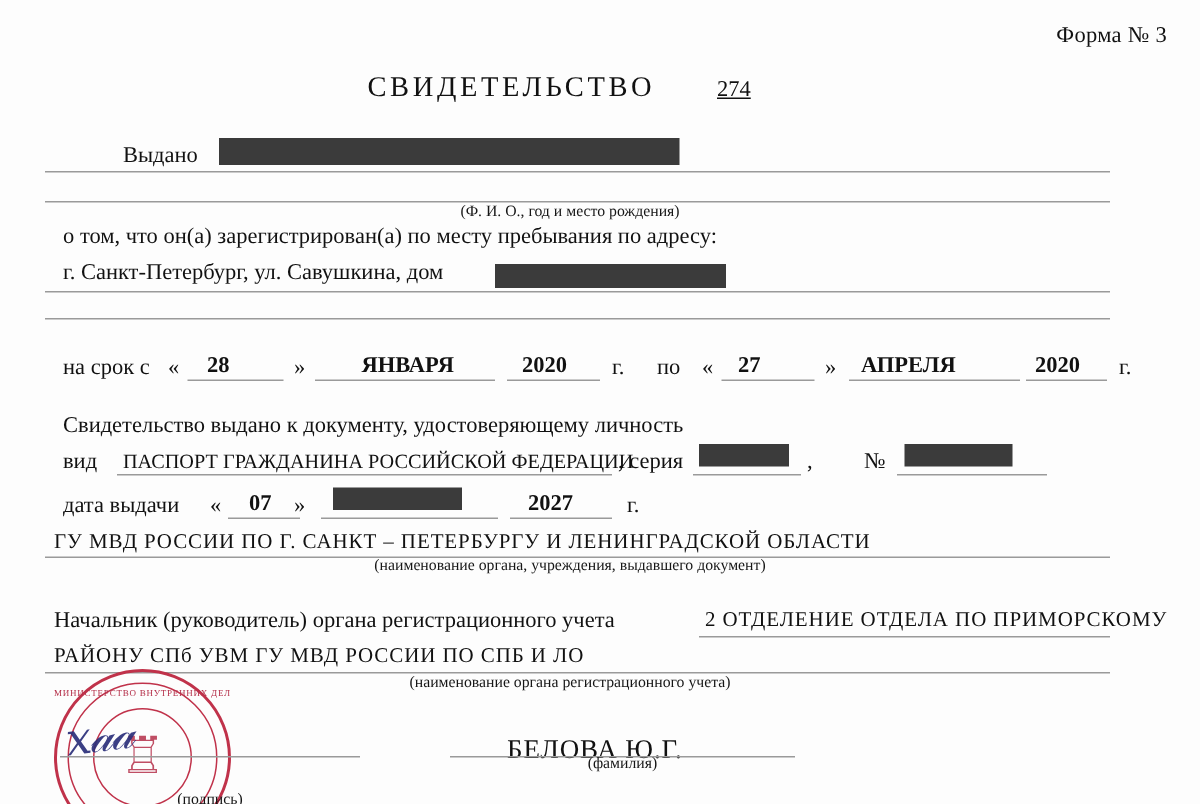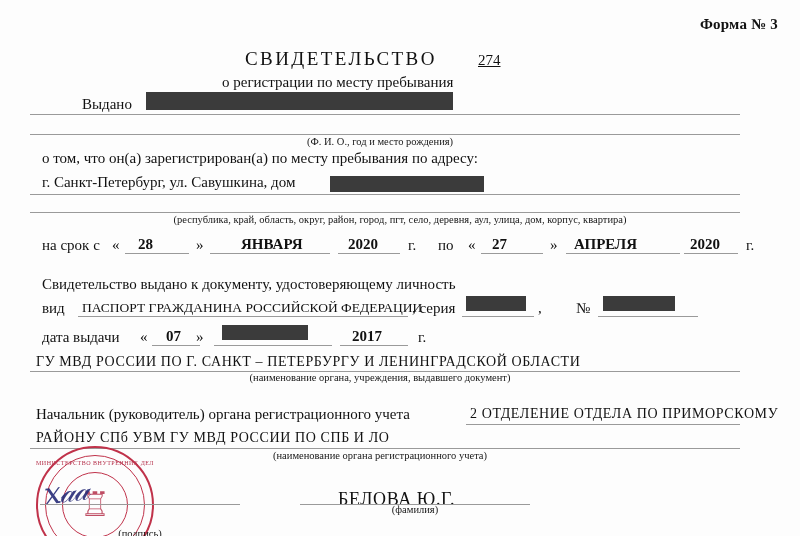--- a/index.html
+++ b/index.html
@@ -17,21 +17,20 @@
     height: 536px;
     background: #fdfdfd;
     overflow: hidden;
   }
   .form-no {
     position: absolute;
     top: 16px;
     right: 22px;
     font-size: 15px;
     letter-spacing: 0.2px;
-    font-weight: bold;
   }
   .title {
     position: absolute;
     top: 48px;
     left: 245px;
     font-size: 19px;
     letter-spacing: 2.4px;
     font-weight: 400;
   }
   .title-number {
@@ -137,34 +136,32 @@
 </style>
 </head>
 <body>
 
 <div class="page">
 
   <div class="form-no">Форма № 3</div>
 
   <div class="title">СВИДЕТЕЛЬСТВО</div>
   <div class="title-number">274</div>
-  <div class="subtitle">о регистрации по месту пребывания</div>
 
   <div class="txt" style="left:82px; top:96px;">Выдано</div>
   <div class="redact" style="left:146px; top:92px; width:307px; height:18px;"></div>
   <div class="rule" style="left:30px; top:114px; width:710px;"></div>
   <div class="rule" style="left:30px; top:134px; width:710px;"></div>
   <div class="caption" style="left:230px; top:136px; width:300px;">(Ф. И. О., год и место рождения)</div>
 
   <div class="txt" style="left:42px; top:150px;">о том, что он(а) зарегистрирован(а) по месту пребывания по адресу:</div>
   <div class="txt" style="left:42px; top:174px;">г. Санкт-Петербург, ул. Савушкина, дом</div>
   <div class="redact" style="left:330px; top:176px; width:154px; height:16px;"></div>
   <div class="rule" style="left:30px; top:194px; width:710px;"></div>
   <div class="rule" style="left:30px; top:212px; width:710px;"></div>
-  <div class="caption" style="left:150px; top:214px; width:500px;">(республика, край, область, округ, район, город, пгт, село, деревня, аул, улица, дом, корпус, квартира)</div>
 
   <div class="txt" style="left:42px; top:237px;text-align:right;">на срок с</div>
   <div class="txt" style="left:112px; top:237px;">«</div>
   <div class="txt bold-ink" style="left:138px; top:236px;">28</div>
   <div class="rule" style="left:125px; top:253px; width:64px;"></div>
   <div class="txt" style="left:196px; top:237px;">»</div>
   <div class="txt bold-ink" style="left:218px; top:236px;margin-left:23px;">ЯНВАРЯ</div>
   <div class="rule" style="left:210px; top:253px; width:120px;"></div>
   <div class="txt bold-ink" style="left:348px; top:236px;">2020</div>
   <div class="rule" style="left:338px; top:253px; width:62px;"></div>
@@ -193,21 +190,21 @@
   <div class="redact" style="left:603px; top:296px; width:72px; height:15px;"></div>
   <div class="rule" style="left:598px; top:316px; width:100px;"></div>
 
   <div class="txt" style="left:42px; top:329px;">дата выдачи</div>
   <div class="txt" style="left:140px; top:329px;">«</div>
   <div class="txt bold-ink" style="left:166px; top:328px;">07</div>
   <div class="txt" style="left:196px; top:329px;">»</div>
   <div class="rule" style="left:152px; top:345px; width:48px;"></div>
   <div class="redact" style="left:222px; top:325px; width:86px; height:15px;"></div>
   <div class="rule" style="left:214px; top:345px; width:118px;"></div>
-  <div class="txt bold-ink" style="left:352px; top:328px;">2017</div>
+  <div class="txt bold-ink" style="left:352px; top:328px;">2027</div>
   <div class="rule" style="left:340px; top:345px; width:68px;"></div>
   <div class="txt" style="left:418px; top:329px;">г.</div>
 
   <div class="txt spaced" style="left:36px; top:354px; font-size:14px;">ГУ  МВД  РОССИИ  ПО  Г. САНКТ – ПЕТЕРБУРГУ  И  ЛЕНИНГРАДСКОЙ ОБЛАСТИ</div>
   <div class="rule" style="left:30px; top:371px; width:710px;"></div>
   <div class="caption" style="left:180px; top:372px; width:400px;">(наименование органа, учреждения, выдавшего документ)</div>
 
   <div class="txt" style="left:36px; top:406px;">Начальник (руководитель) органа регистрационного учета</div>
   <div class="txt spaced" style="left:470px; top:406px; font-size:14px;">2 ОТДЕЛЕНИЕ ОТДЕЛА  ПО ПРИМОРСКОМУ</div>
   <div class="rule" style="left:466px; top:424px; width:274px;"></div>

